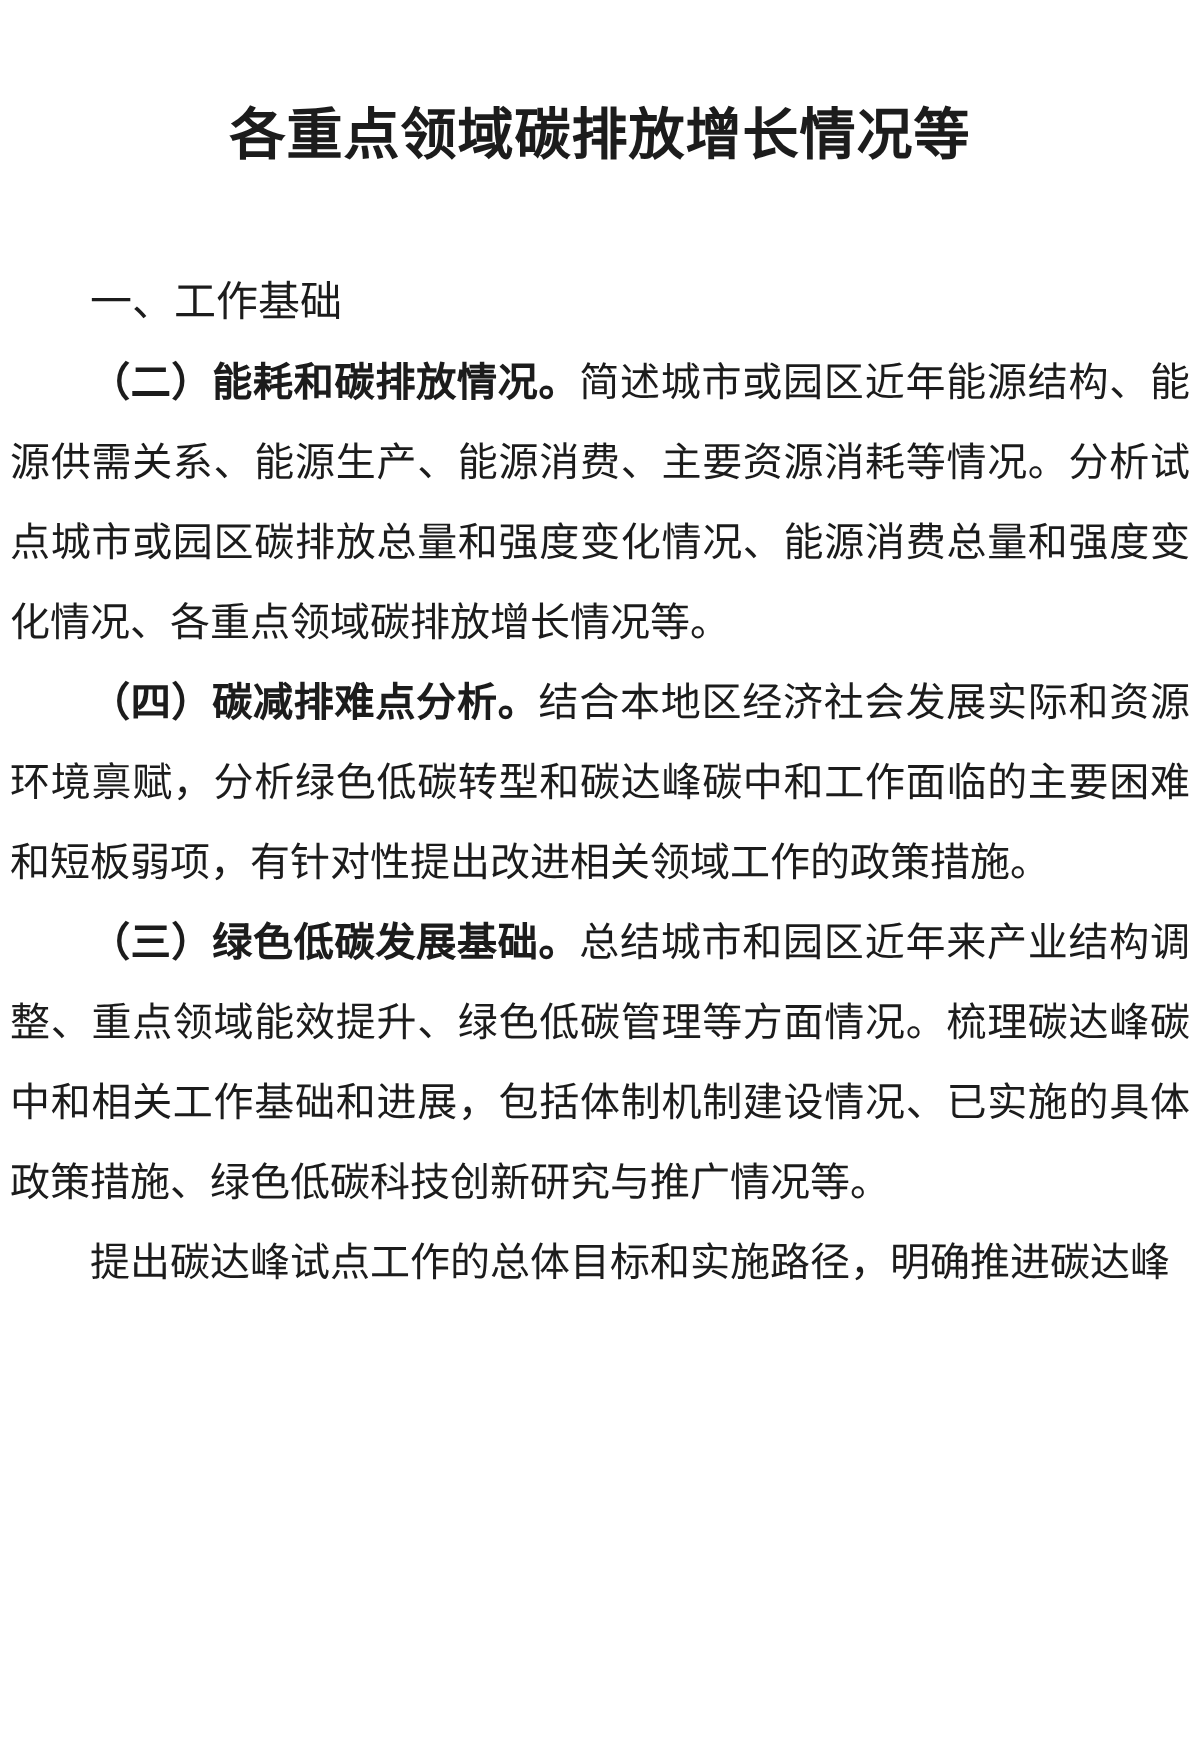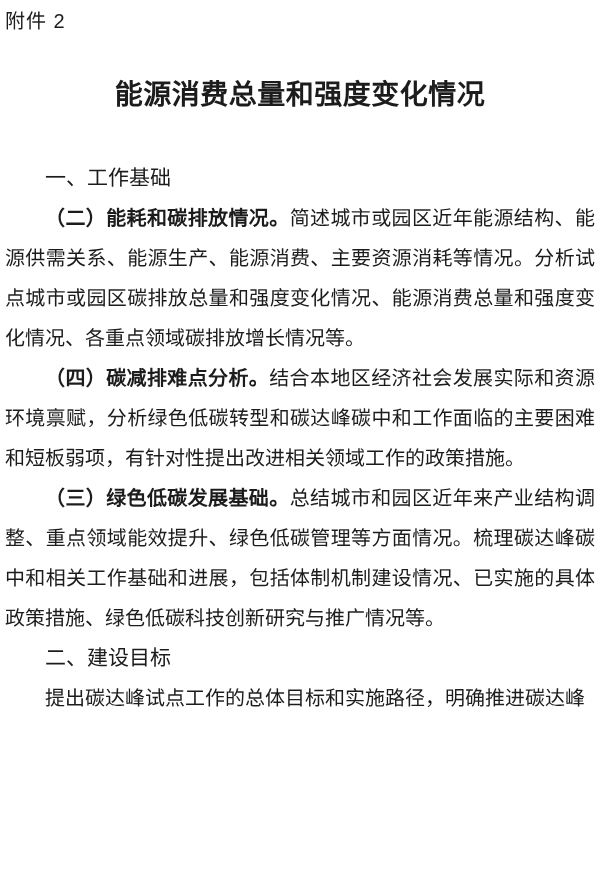--- a/index.html
+++ b/index.html
@@ -59,33 +59,31 @@
   }
   .para-lead {
     font-weight: 700;
   }
 </style>
 </head>
 <body>
 
 <div class="page">
 
-  <div class="attachment-label">附件 2</div>
 
-  <h1 class="doc-title">能源消费总量和强度变化情况</h1>
+  <h1 class="doc-title">各重点领域碳排放增长情况等</h1>
 
   <div class="content">
 
     <h2 class="section-heading">一、工作基础</h2>
 
 
     <p class="para"><span class="para-lead">（二）能耗和碳排放情况。</span><span>简述城市或园区近年能源结构、能源供需关系、能源生产、能源消费、主要资源消耗等情况。分析试点城市或园区碳排放总量和强度变化情况、能源消费总量和强度变化情况、各重点领域碳排放增长情况等。</span></p>
 
     <p class="para"><span class="para-lead">（四）碳减排难点分析。</span><span>结合本地区经济社会发展实际和资源环境禀赋，分析绿色低碳转型和碳达峰碳中和工作面临的主要困难和短板弱项，有针对性提出改进相关领域工作的政策措施。</span></p>
 
     <p class="para"><span class="para-lead">（三）绿色低碳发展基础。</span><span>总结城市和园区近年来产业结构调整、重点领域能效提升、绿色低碳管理等方面情况。梳理碳达峰碳中和相关工作基础和进展，包括体制机制建设情况、已实施的具体政策措施、绿色低碳科技创新研究与推广情况等。</span></p>
 
-    <h2 class="section-heading">二、建设目标</h2>
 
     <p class="para"><span class="para-lead"></span><span>提出碳达峰试点工作的总体目标和实施路径，明确推进碳达峰</span></p>
 
   </div>
 </div>
 
 </body></html>

